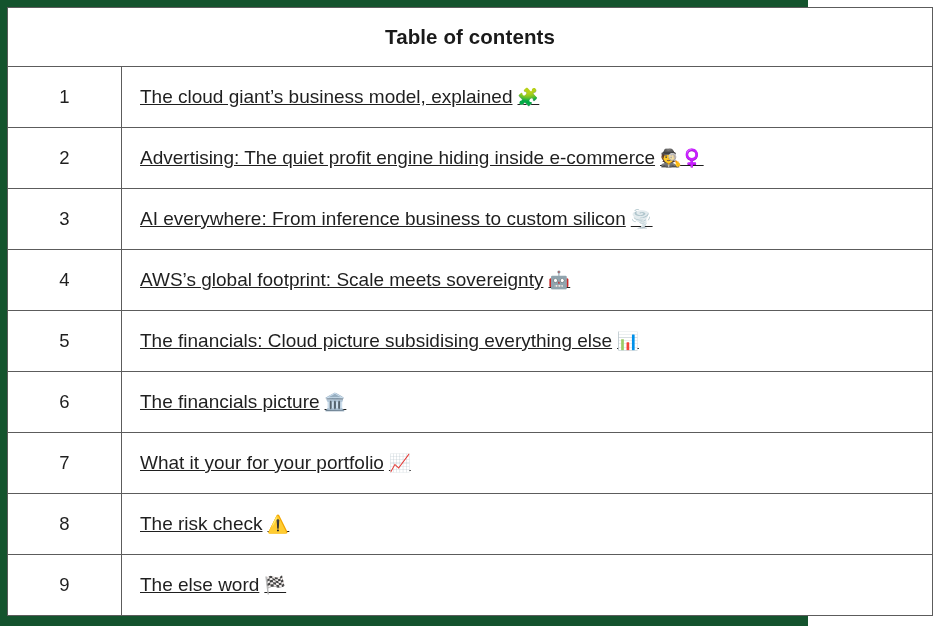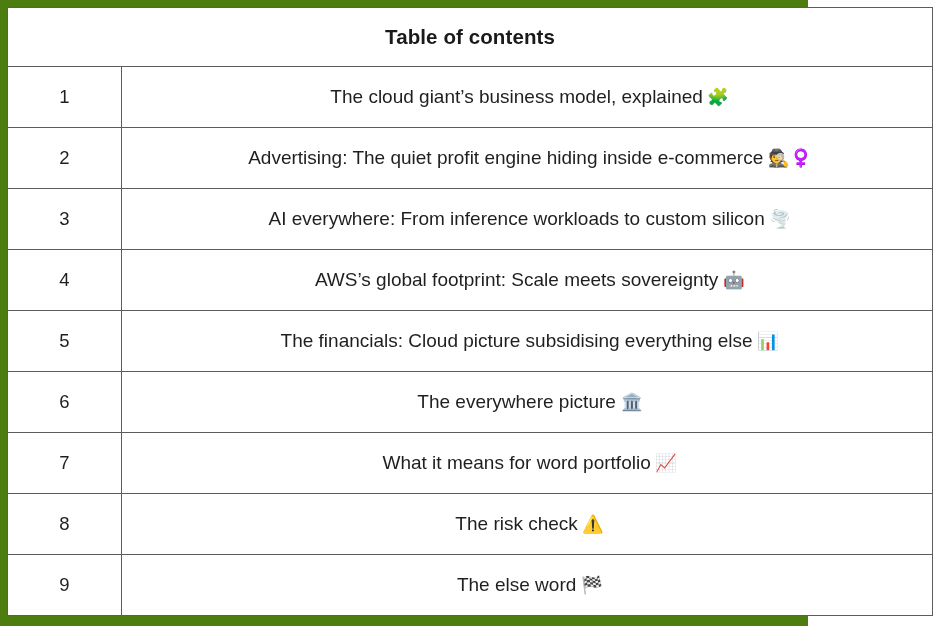--- a/index.html
+++ b/index.html
@@ -13,21 +13,21 @@
     height: 626px;
     font-family: "Liberation Sans", "DejaVu Sans", sans-serif;
     -webkit-font-smoothing: antialiased;
     overflow: hidden;
   }
 
   .page {
     position: relative;
     width: 808px;
     height: 626px;
-    background: #4d7c0f;
+    background: #14532d;
     box-sizing: border-box;
   }
 
   .toc-table {
     position: absolute;
     left: 7px;
     top: 7px;
     width: 925px;
     border-collapse: collapse;
     table-layout: fixed;
@@ -61,28 +61,29 @@
   }
 
   .cell-num {
     text-align: center;
     font-size: 18.5px;
     font-weight: normal;
     color: #1f1f1f;
   }
 
   .cell-title {
-    text-align: center;
+    text-align: left;
     font-size: 19px;
     font-weight: normal;
     color: #1f1f1f;
     padding-left: 18px !important;
     padding-right: 12px !important;
     white-space: nowrap;
     overflow: hidden;
+    text-decoration: underline;
   }
 
   .cell-title .title-text {
     display: inline;
   }
 
   .cell-title .emoji {
     display: inline;
     font-family: "DejaVu Sans", "Liberation Sans", sans-serif;
     font-size: 17.5px;
@@ -109,37 +110,37 @@
         <tr class="toc-row">
           <td class="cell-num">1</td>
           <td class="cell-title"><span class="title-text">The cloud giant’s business model, explained</span><span class="emoji">🧩</span></td>
         </tr>
         <tr class="toc-row">
           <td class="cell-num">2</td>
           <td class="cell-title"><span class="title-text">Advertising: The quiet profit engine hiding inside e-commerce</span><span class="emoji">🕵️♀️</span></td>
         </tr>
         <tr class="toc-row">
           <td class="cell-num">3</td>
-          <td class="cell-title"><span class="title-text">AI everywhere: From inference workloads to custom silicon</span><span class="emoji">🌪️</span></td>
+          <td class="cell-title"><span class="title-text">AI everywhere: From inference business to custom silicon</span><span class="emoji">🌪️</span></td>
         </tr>
         <tr class="toc-row">
           <td class="cell-num">4</td>
           <td class="cell-title"><span class="title-text">AWS’s global footprint: Scale meets sovereignty</span><span class="emoji">🤖</span></td>
         </tr>
         <tr class="toc-row">
           <td class="cell-num">5</td>
           <td class="cell-title"><span class="title-text">The financials: Cloud picture subsidising everything else</span><span class="emoji">📊</span></td>
         </tr>
         <tr class="toc-row">
           <td class="cell-num">6</td>
-          <td class="cell-title"><span class="title-text">The everywhere picture</span><span class="emoji">🏛️</span></td>
+          <td class="cell-title"><span class="title-text">The financials picture</span><span class="emoji">🏛️</span></td>
         </tr>
         <tr class="toc-row">
           <td class="cell-num">7</td>
-          <td class="cell-title"><span class="title-text">What it means for word portfolio</span><span class="emoji">📈</span></td>
+          <td class="cell-title"><span class="title-text">What it your for your portfolio</span><span class="emoji">📈</span></td>
         </tr>
         <tr class="toc-row">
           <td class="cell-num">8</td>
           <td class="cell-title"><span class="title-text">The risk check</span><span class="emoji">⚠️</span></td>
         </tr>
         <tr class="toc-row">
           <td class="cell-num">9</td>
           <td class="cell-title"><span class="title-text">The else word</span><span class="emoji">🏁</span></td>
         </tr>
       </tbody>

